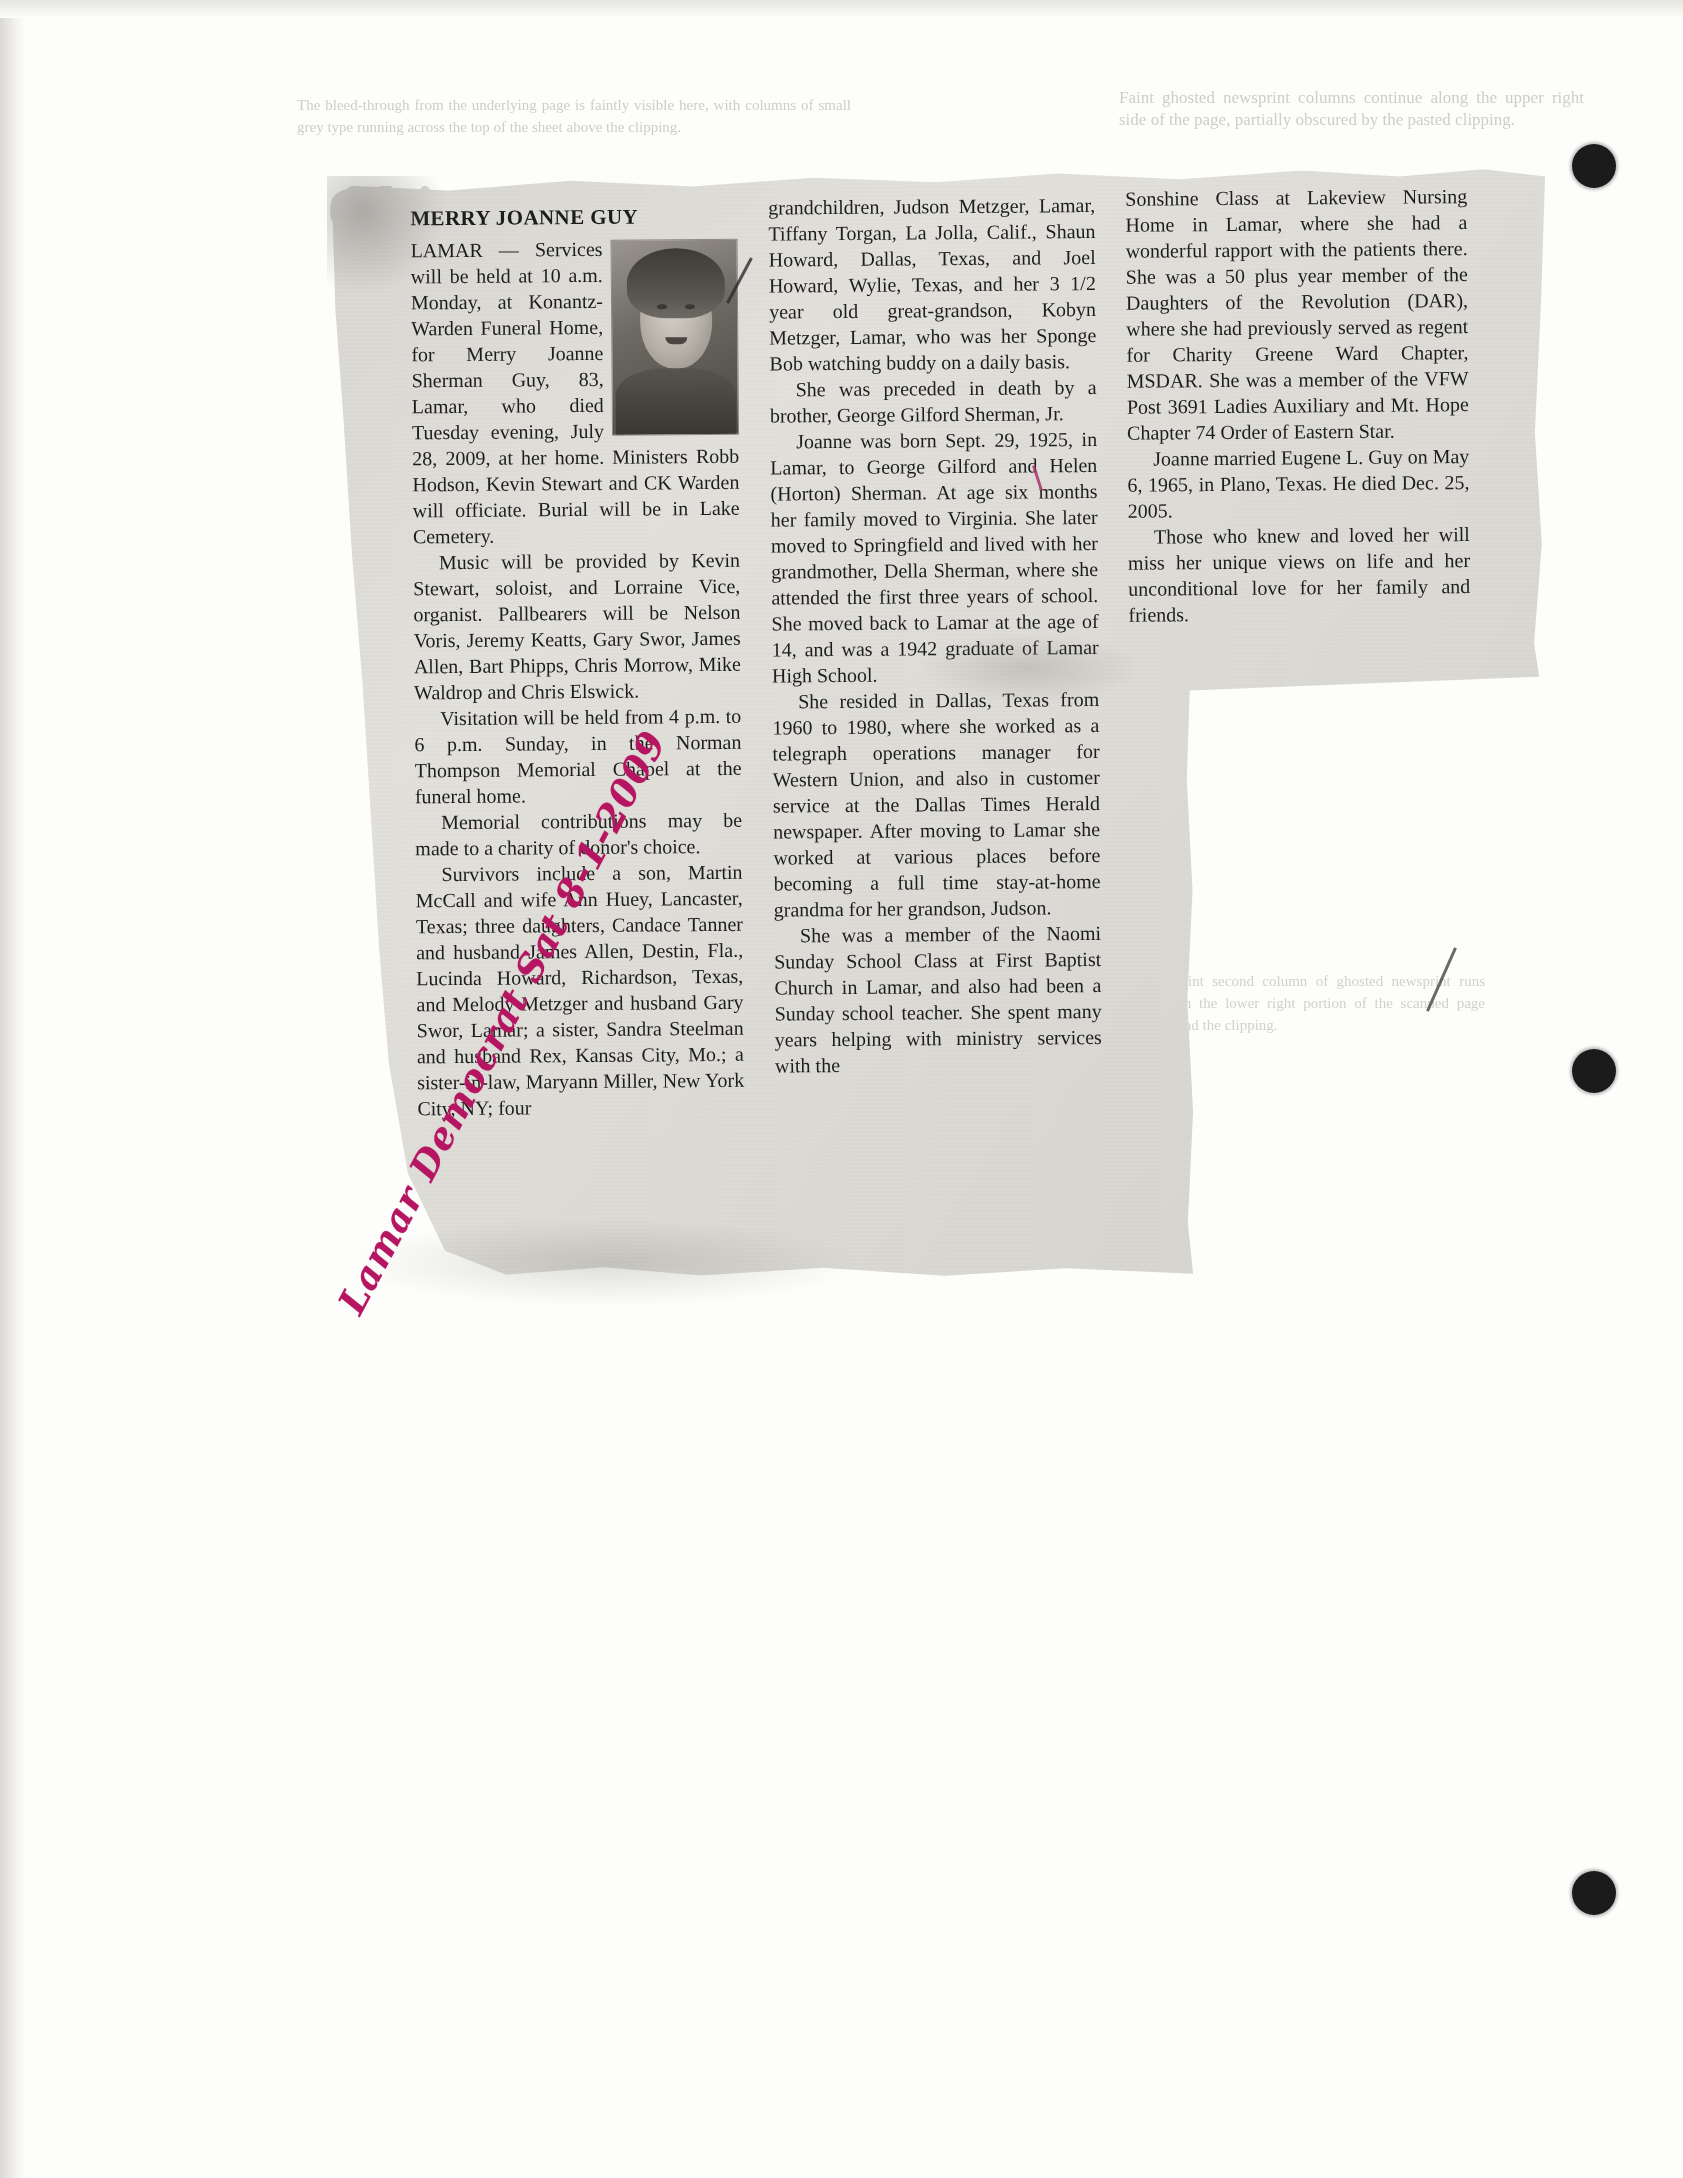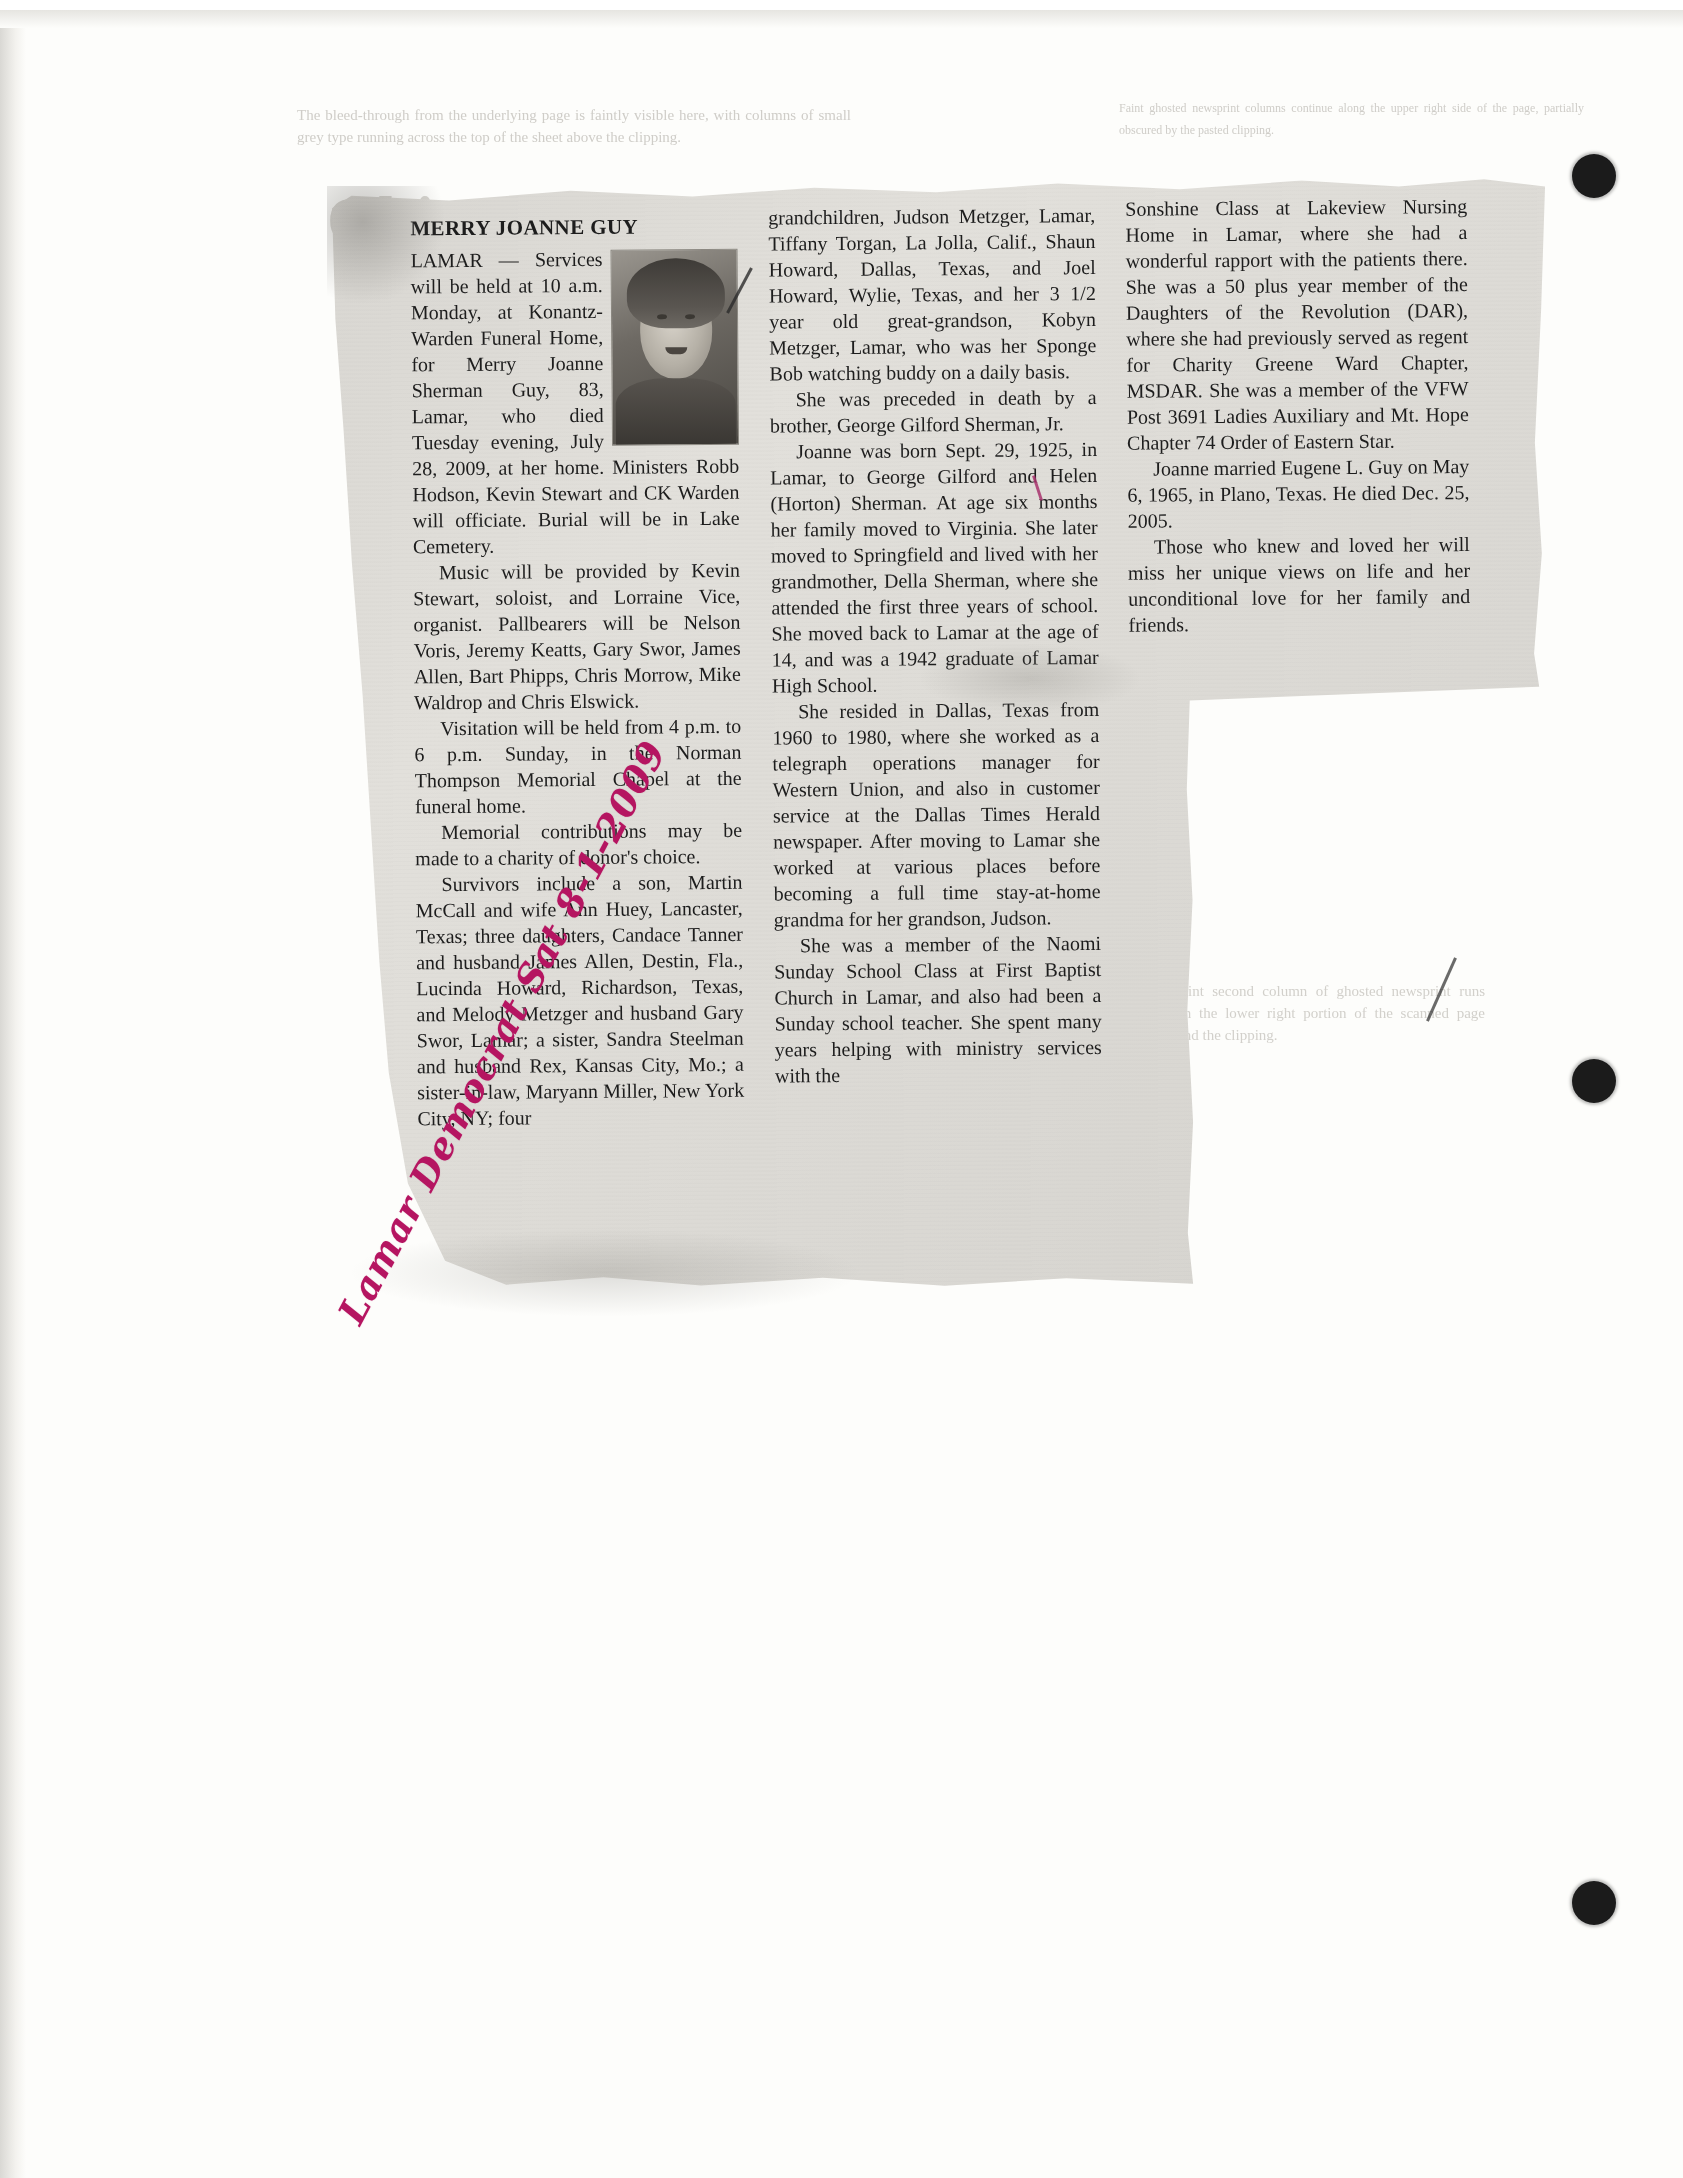--- a/index.html
+++ b/index.html
@@ -13,21 +13,20 @@
     position: relative;
     overflow: hidden;
     font-family: "Liberation Serif", serif;
   }
 
   
   #page {
     position: absolute;
     inset: 0;
     background: #fdfdfb;
-    margin-top: 10px;
   }
   .page-edge-shadow {
     position: absolute;
     left: 0; top: 0; bottom: 0;
     width: 26px;
     background: linear-gradient(to right, #d9d8d4 0%, #f3f2ee 60%, #fdfdfb 100%);
   }
   .page-top-shadow {
     position: absolute;
     left: 0; right: 0; top: 0;
@@ -59,21 +58,21 @@
   #ghost-top-left {
     left: 297px; top: 94px;
     width: 554px;
     font-size: 15px;
     line-height: 22px;
     text-align: justify;
   }
   #ghost-top-right {
     left: 1119px; top: 87px;
     width: 465px;
-    font-size: 12px;
+    font-size: 17px;
     line-height: 22px;
     text-align: justify;
   }
   #ghost-headline {
     left: 327px; top: 173px;
     font-size: 65px;
     font-weight: bold;
     color: #d6d4cf;
     letter-spacing: 1px;
   }

